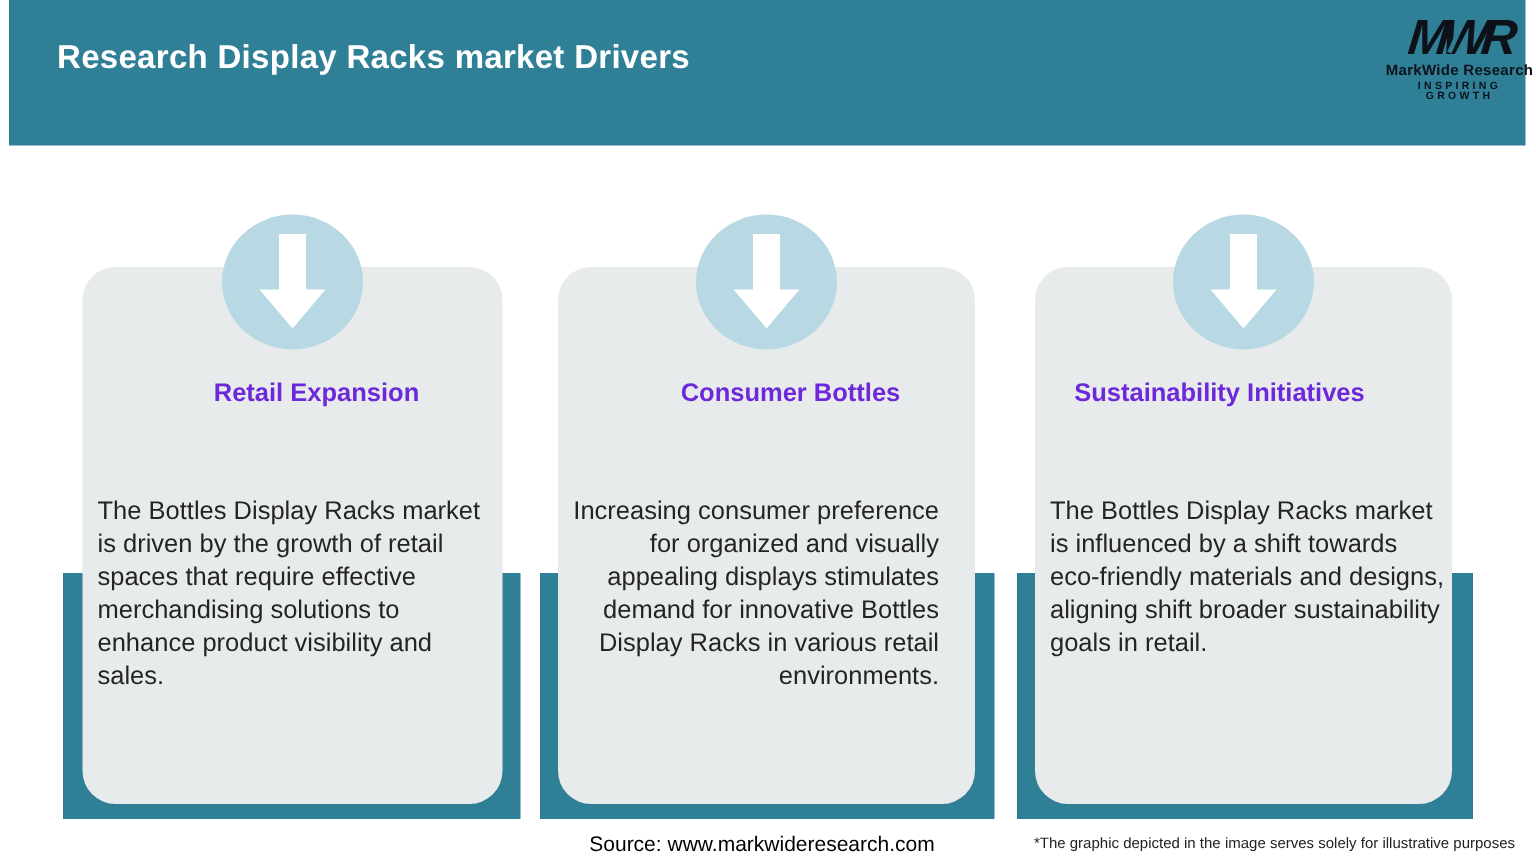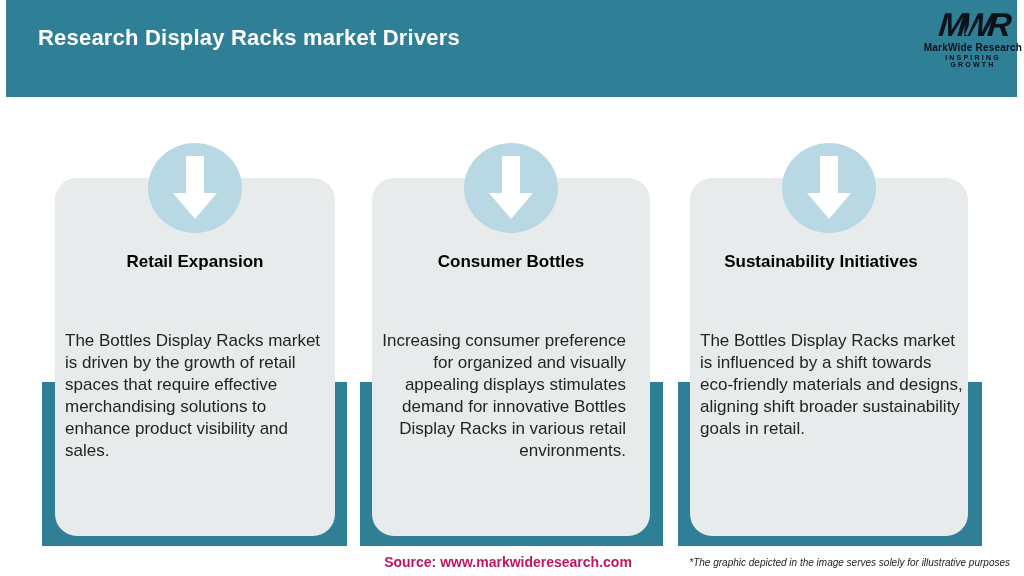--- a/index.html
+++ b/index.html
@@ -29,35 +29,35 @@
   .panel-0{left:55px;width:280px;}
   .panel-1{left:372px;width:278px;}
   .panel-2{left:690px;width:278px;}
 
   .icon-circle{position:absolute;top:143px;width:94px;height:90px;border-radius:50%;
                background:#b8d8e4;display:flex;align-items:center;justify-content:center;}
   .circle-0{left:148px;}
   .circle-1{left:464px;}
   .circle-2{left:782px;}
 
-  .card-title{position:absolute;top:252px;font-size:17px;font-weight:bold;color:#000000;
-              text-align:center;}
+  .card-title{position:absolute;top:252px;font-size:17px;font-weight:bold;color:#6d28d9;
+              text-align:center;padding-left:16px;}
   .title-0{left:55px;width:280px;}
   .title-1{left:372px;width:278px;}
-  .title-2{left:682px;width:278px;}
+  .title-2{left:658px;width:278px;}
 
   .card-body{position:absolute;top:330px;font-size:17px;line-height:22px;color:#242424;}
   .body-0{left:65px;width:264px;}
   .body-1{left:362px;width:264px;text-align:right;}
   .body-2{left:700px;width:264px;}
 
   
   .source-text{position:absolute;left:298px;top:554px;width:420px;text-align:center;
-               font-size:14px;font-weight:bold;color:#be185d;}
-  .disclaimer-text{position:absolute;right:14px;top:557px;font-size:10px;color:#222222;font-style:italic;}
+               font-size:14px;font-weight:normal;color:#000000;}
+  .disclaimer-text{position:absolute;right:14px;top:557px;font-size:10px;color:#222222;}
 </style>
 </head>
 <body>
 
 <div class="page">
 
   <div class="header-bar">
     <div class="page-title">Research Display Racks market Drivers</div>
     <div class="logo">
       <div class="logo-monogram">MWR</div>

